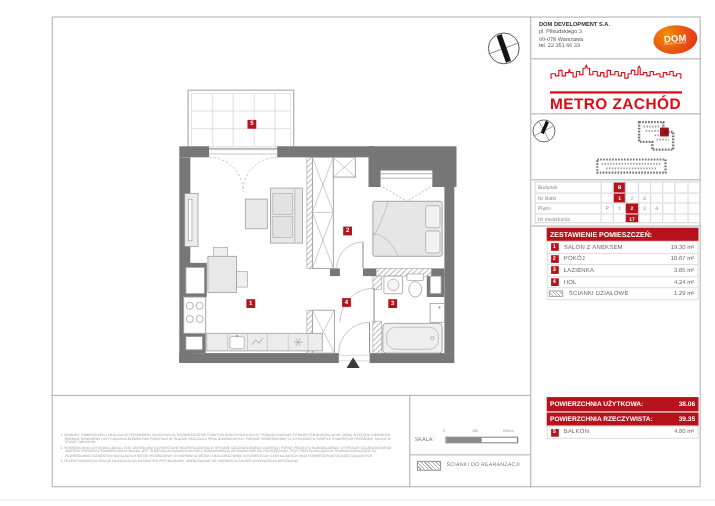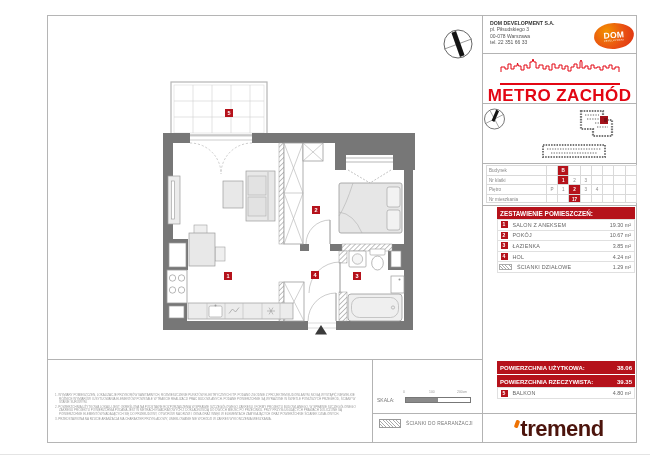--- a/index.html
+++ b/index.html
@@ -21,21 +21,21 @@
   .company-text .cname{font-weight:bold;font-size:5.2px;color:#333;}
   .dom-logo{left:594px;top:23px;width:40px;height:26px;border-radius:46% 54% 50% 50%/52% 46% 54% 48%;
             background:radial-gradient(circle at 32% 30%,#f29100 0%,#e94f12 55%,#dd2e12 100%);
             transform:rotate(-4deg);display:flex;flex-direction:column;align-items:center;justify-content:center;}
   .dom-logo .dl-main{color:#fff;font-weight:bold;font-size:8.5px;line-height:8px;letter-spacing:.3px;}
   .dom-logo .dl-sub{color:#fff;font-size:2.2px;letter-spacing:.4px;line-height:3px;}
   .skyline{left:500px;top:56px;}
   .district{left:482px;top:72px;width:155px;text-align:center;font-weight:bold;font-size:8.2px;
             letter-spacing:.2px;color:#1a1a1a;}
   .brand-rule{left:500px;top:83px;width:120px;height:1.5px;background:#e30613;}
-  .project{left:482px;top:86px;width:155px;text-align:center;font-weight:bold;font-size:17px;
+  .project{left:482px;top:86px;width:155px;text-align:center;font-weight:bold;font-size:14px;
            letter-spacing:.4px;color:#e30613;}
   .compass2{left:483px;top:107px;}
   .sitemaps{left:537px;top:105px;}
 
   .loc-table{left:486px;top:165px;width:151px;}
   .lt-row{display:flex;height:9.5px;border-left:1px solid #d9d9d9;border-top:1px solid #d9d9d9;box-sizing:border-box;}
   .lt-row:last-child{border-bottom:1px solid #d9d9d9;}
   .lt-label{width:60px;font-size:4.6px;line-height:9px;color:#888;padding-left:2px;
             border-right:1px solid #d9d9d9;box-sizing:border-box;}
   .lt-cell{width:11.3px;font-size:4.6px;line-height:9px;text-align:center;color:#888;
@@ -359,26 +359,20 @@
     <span>39.35</span>
   </div>
   <div class="abs balkon-row">
     <div class="room-row" style="height:12px;">
       <div class="room-no">5</div>
       <div class="room-name">BALKON</div>
       <div class="room-area">4.80 m²</div>
     </div>
   </div>
 
-  <div class="abs footer-box">
-    <div class="trem-wrap">
-      <div class="trem-accent"></div>
-      <div class="trem-text">tremend</div>
-    </div>
-  </div>
 
   <div class="abs h-line" style="left:47px;top:359px;width:435px;"></div>
   <div class="abs v-line" style="left:372px;top:359px;height:84px;"></div>
   <div class="abs h-line" style="left:372px;top:413px;width:110px;"></div>
 
   <div class="abs fineprint">
     <p>1. WYMIARY POMIESZCZEŃ, LOKALIZACJE PRZYBORÓW SANITARNYCH, ROZMIESZCZENIE PUNKTÓW ELEKTRYCZNYCH ITP. PODANO ZGODNIE Z PROJEKTEM BUDOWLANYM. MOGĄ WYSTĄPIĆ NIEWIELKIE RÓŻNICE WYMIARÓW I USYTUOWANIA ELEMENTÓW POWSTAŁE W TRAKCIE REALIZACJI PRAC BUDOWLANYCH. PODANE POWIERZCHNIE SĄ WYRAŻONE W ŚWIETLE PONIŻSZYCH PRZEGRÓD, ŚCIANY W STANIE SUROWYM.</p>
     <p>2. POWIERZCHNIA UŻYTKOWA LOKALU JEST OKREŚLONA NA PODSTAWIE ROZPORZĄDZENIA W SPRAWIE SZCZEGÓŁOWEGO ZAKRESU I FORMY PROJEKTU BUDOWLANEGO. W SPRAWIE SZCZEGÓŁOWEGO ZAKRESU PROJEKTU POWIERZCHNIA PODANA JEST W METRACH KWADRATOWYCH Z DOKŁADNOŚCIĄ DO DWÓCH MIEJSC PO PRZECINKU. PRZY PRZYSŁUGUJĄCYCH PRAWACH DOLICZONE SĄ POWIERZCHNIE ELEMENTÓW NADAJĄCYCH SIĘ DO PRZEBUDOWY, OTWORÓW NA DRZWI I OKNA ORAZ WNĘK W ELEMENTACH ZAMYKAJĄCYCH ORAZ POWIERZCHNIE ŚCIANEK DZIAŁOWYCH.</p>
     <p>3. PRZEDSTAWIONA NA RZUCIE ARANŻACJA MA CHARAKTER PRZYKŁADOWY, UMEBLOWANIE NIE WCHODZI W ZAKRES WYKOŃCZENIA MIESZKANIA.</p>
   </div>

